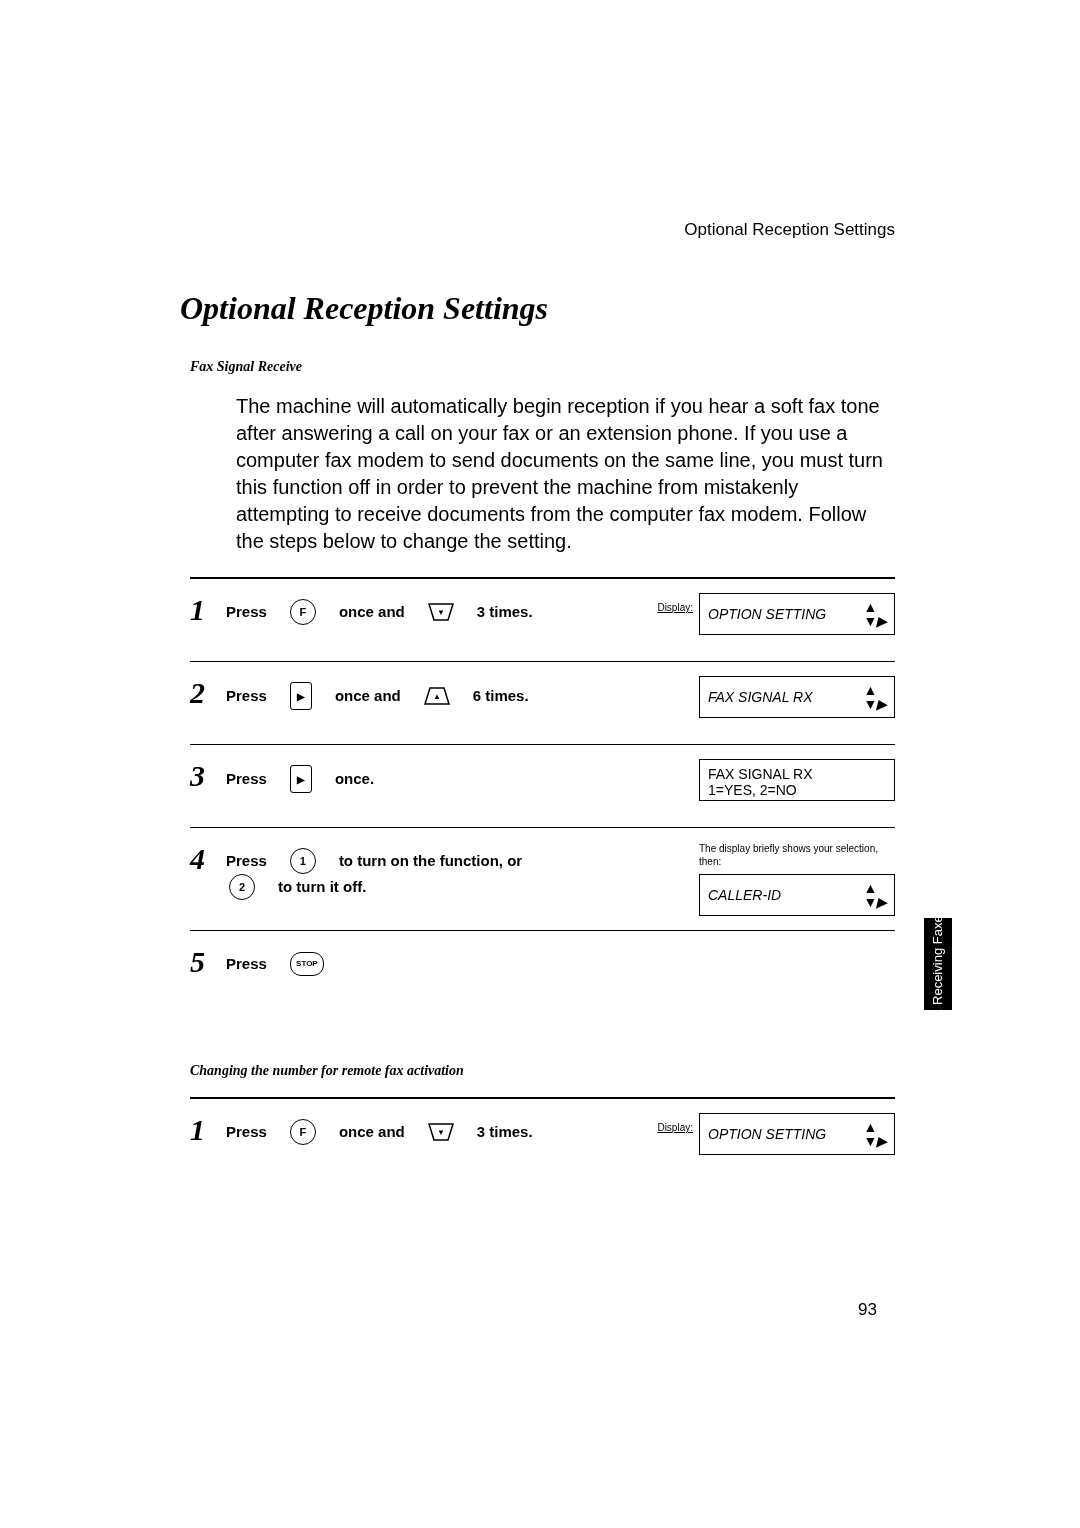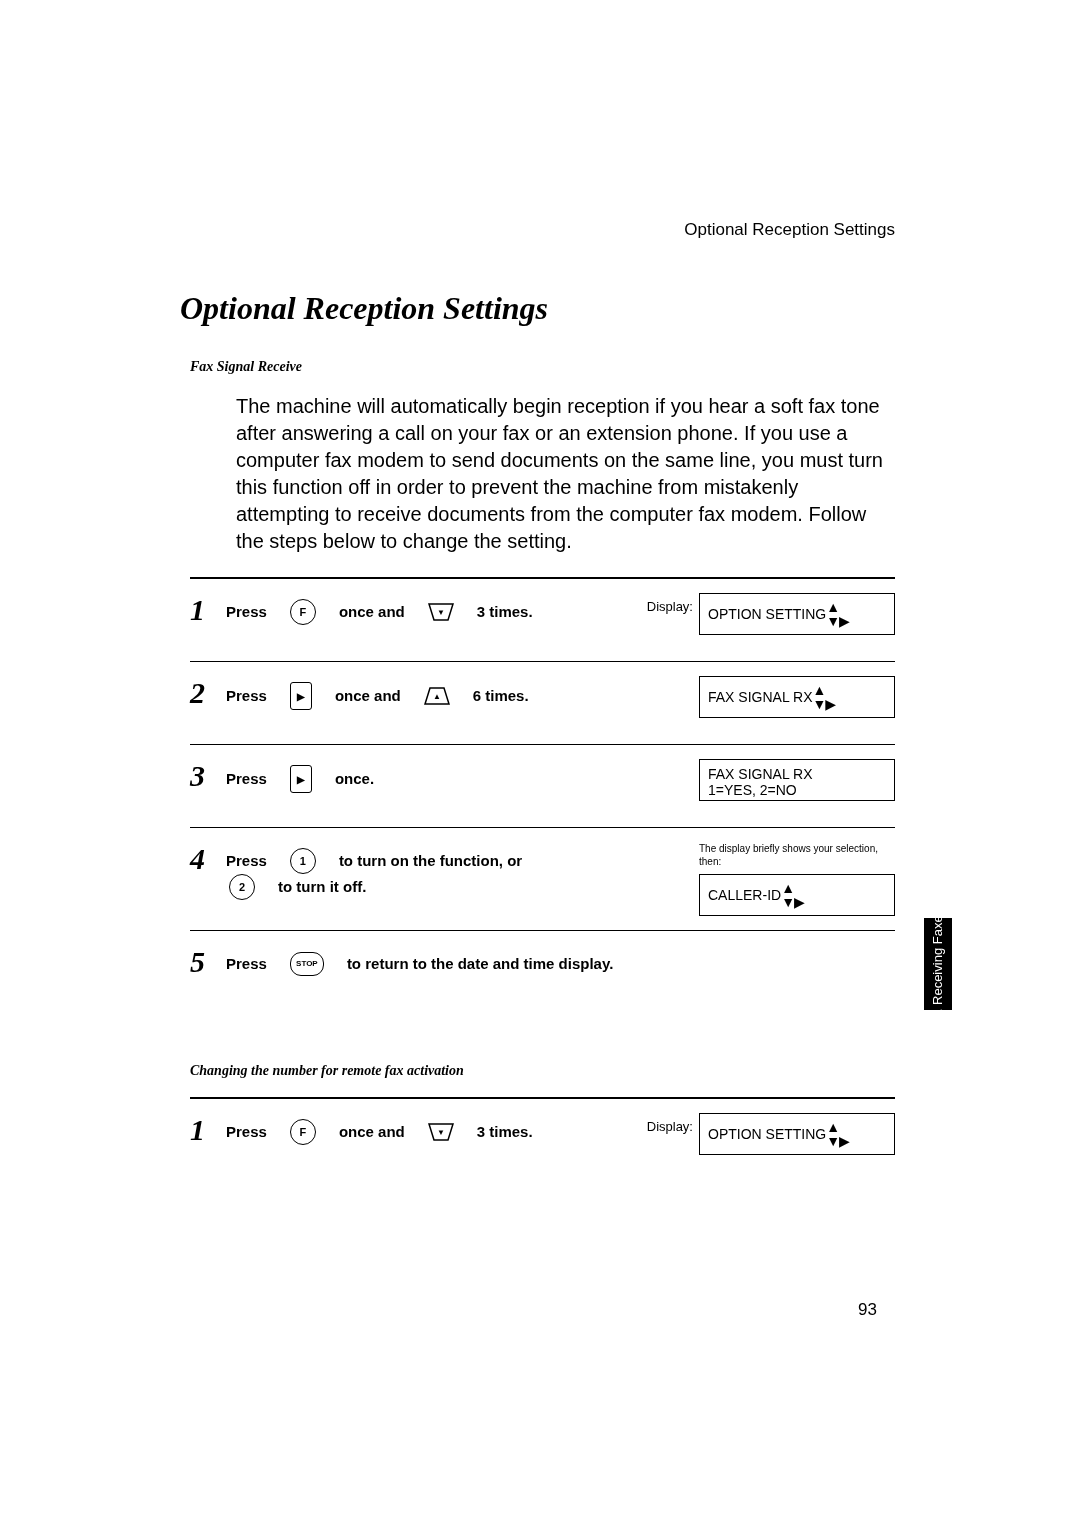--- a/index.html
+++ b/index.html
@@ -112,23 +112,24 @@
   .icon.trap.down svg, .icon.trap.up svg {
     position: absolute;
     top: 0; left: 0;
   }
   .display-col {
     width: 196px;
     flex-shrink: 0;
     padding-top: 0;
   }
   .display-label {
-    font-size: 13px;
+    font-size: 10px;
     font-weight: normal;
     margin-bottom: 2px;
+    text-decoration: underline;
   }
   .display-note {
     font-size: 10px;
     font-weight: normal;
     line-height: 1.3;
     margin-bottom: 6px;
   }
   .lcd {
     border: 1.5px solid #000;
     padding: 6px 8px;
@@ -136,22 +137,23 @@
     font-weight: normal;
     height: 42px;
     box-sizing: border-box;
     display: flex;
     flex-direction: column;
     justify-content: flex-start;
     position: relative;
   }
   .lcd .row1 {
     display: flex;
-    justify-content: flex-start;
+    justify-content: space-between;
     align-items: center;
+    font-style: italic;
   }
   .nav-glyph {
     font-size: 14px;
     line-height: 1;
     letter-spacing: -1px;
   }
   .side-tab {
     position: absolute;
     right: 128px;
     top: 918px;
@@ -297,21 +299,20 @@
         </div>
       </div>
     </div>
 
     <div class="step" style="border-bottom:none;">
       <div class="step-num">5</div>
       <div class="step-body">
         <div class="line">
           <span>Press</span>
           <span class="icon stop">STOP</span>
-          <span>to return to the date and time display.</span>
         </div>
       </div>
     </div>
 
   </div>
 
   <div style="height:50px"></div>
 
   <h2>Changing the number for remote fax activation</h2>
 

